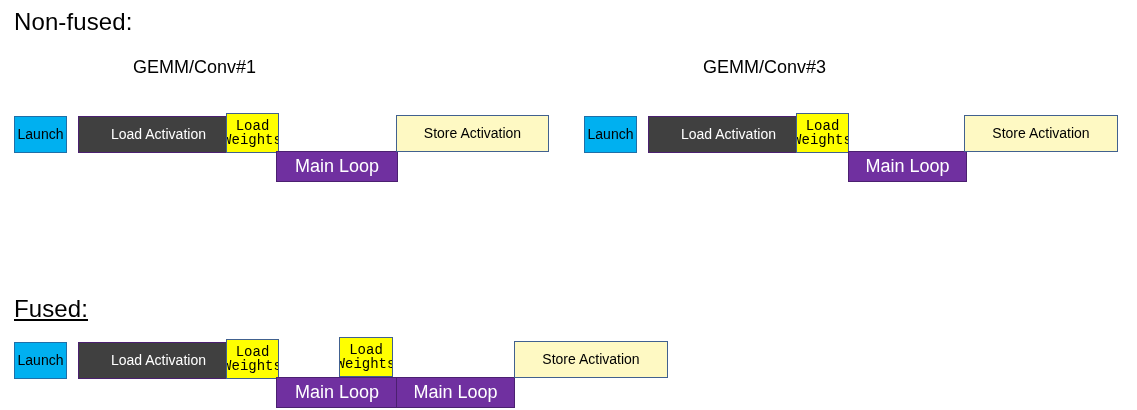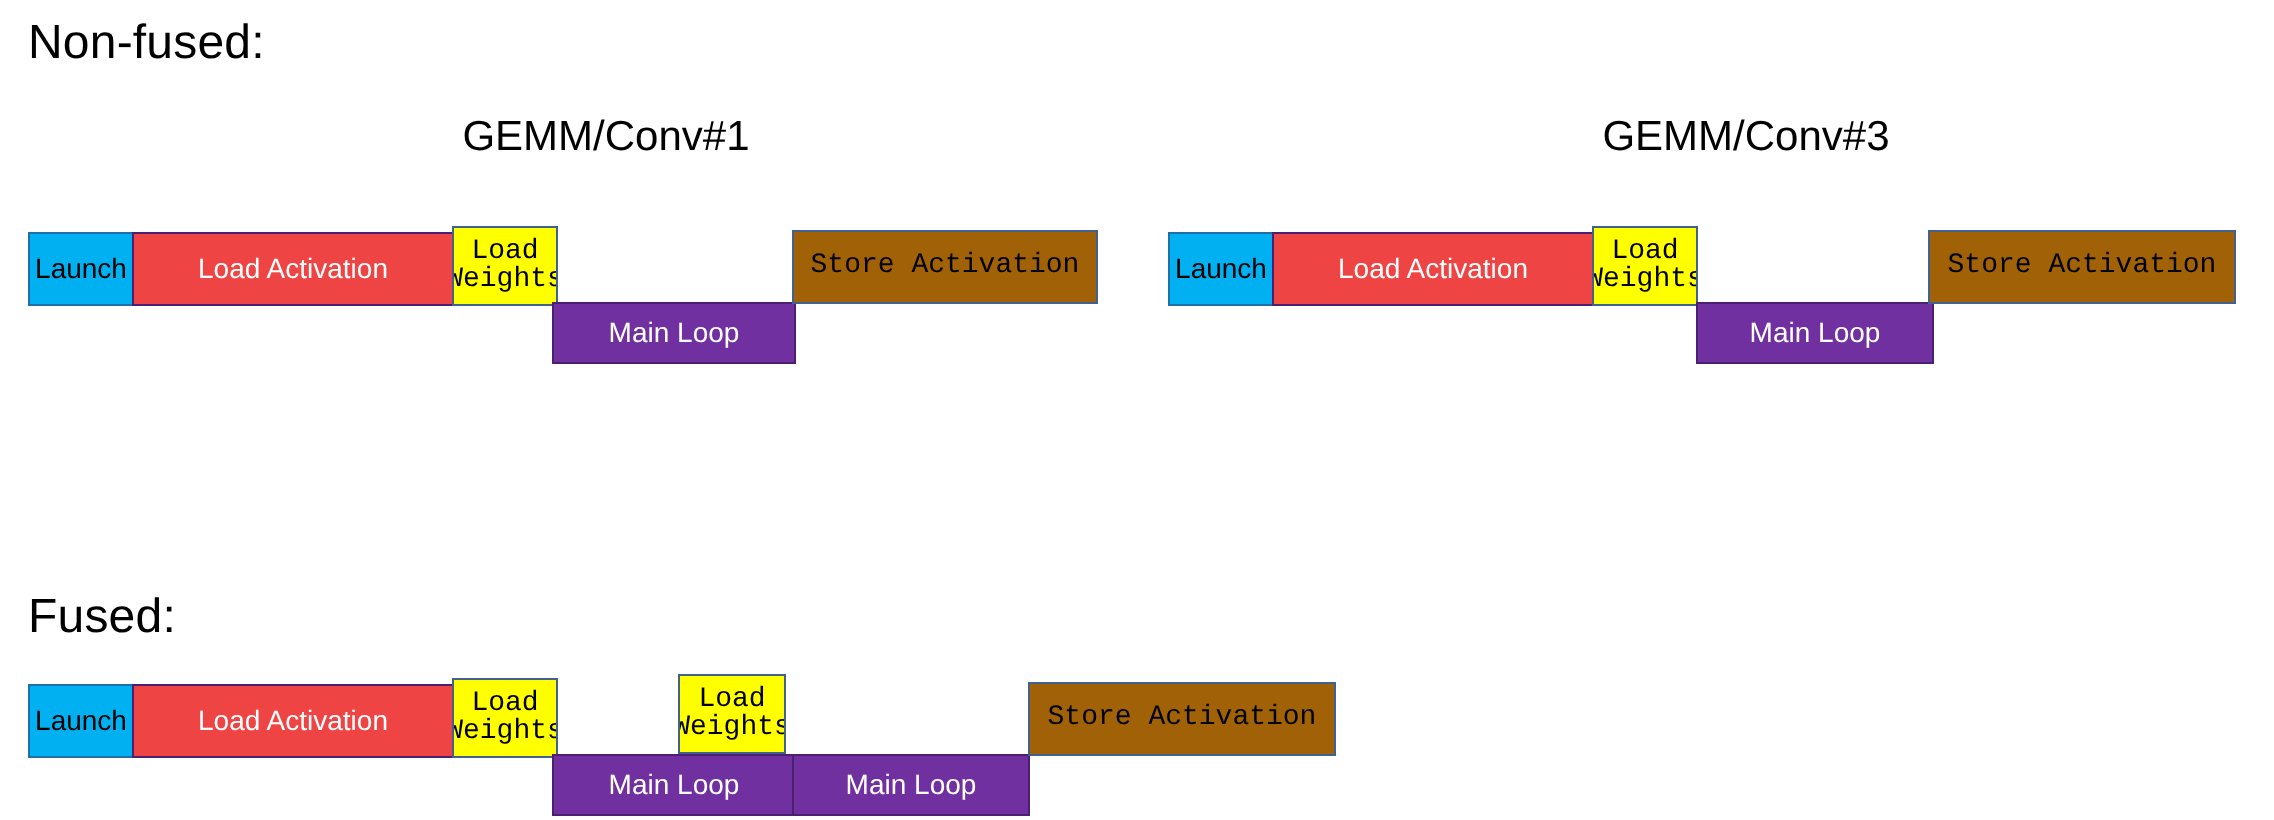--- a/index.html
+++ b/index.html
@@ -16,68 +16,68 @@
   }
   .section-label {
     position: absolute;
     font-size: 24px;
     color: #000000;
     letter-spacing: 0.1px;
     white-space: nowrap;
   }
   .group-title {
     position: absolute;
-    font-size: 21px;
+    font-size: 18px;
     color: #000000;
     white-space: nowrap;
-    text-align: center;
+    text-align: left;
   }
   .bar {
     position: absolute;
     box-sizing: border-box;
     border: 1px solid #41618f;
     display: flex;
     align-items: center;
     justify-content: center;
     text-align: center;
     line-height: 1.03;
     white-space: pre-line;
     overflow: hidden;
   }
   .bar-launch {
     background: #00b0f0;
     color: #000000;
     font-size: 14px;
     border-color: #1f6fa8;
   }
   .bar-load-activation {
-    background: #ef4444;
+    background: #404040;
     color: #ffffff;
     font-size: 14px;
     border-color: #4b2070;
+    margin-left: 12px;
   }
   .bar-load-weights {
     background: #ffff00;
     color: #000000;
     font-size: 14px;
     border-color: #41618f;
     font-family: Liberation Mono, monospace;
   }
   .bar-main-loop {
     background: #7030a0;
     color: #ffffff;
-    font-size: 14px;
+    font-size: 18px;
     border-color: #4b2070;
   }
   .bar-store-activation {
-    background: #a16207;
+    background: #fef9c3;
     color: #000000;
     font-size: 14px;
     border-color: #41618f;
-    font-family: Liberation Mono, monospace;
   }
 </style>
 </head>
 <body>
 
 <div id="canvas"></div>
 
 <div class="section-label" style="left: 14px; top: 8px;">Non-fused:</div>
 <div class="group-title" style="left: 133px; top: 57px; width: 340px;">GEMM/Conv#1</div>
 <div class="bar bar-launch" style="left: 14px; top: 116px; width: 53px; height: 37px;">Launch</div>
@@ -86,21 +86,21 @@
 Weights</div>
 <div class="bar bar-main-loop" style="left: 276px; top: 151px; width: 122px; height: 31px;">Main Loop</div>
 <div class="bar bar-store-activation" style="left: 396px; top: 115px; width: 153px; height: 37px;">Store Activation</div>
 <div class="group-title" style="left: 703px; top: 57px; width: 340px;">GEMM/Conv#3</div>
 <div class="bar bar-launch" style="left: 584px; top: 116px; width: 53px; height: 37px;">Launch</div>
 <div class="bar bar-load-activation" style="left: 636px; top: 116px; width: 161px; height: 37px;">Load Activation</div>
 <div class="bar bar-load-weights" style="left: 796px; top: 113px; width: 53px; height: 40px;">Load
 Weights</div>
 <div class="bar bar-main-loop" style="left: 848px; top: 151px; width: 119px; height: 31px;">Main Loop</div>
 <div class="bar bar-store-activation" style="left: 964px; top: 115px; width: 154px; height: 37px;">Store Activation</div>
-<div class="section-label" style="left: 14px; top: 295px;">Fused:</div>
+<div class="section-label" style="left: 14px; top: 295px; text-decoration: underline;">Fused:</div>
 <div class="bar bar-launch" style="left: 14px; top: 342px; width: 53px; height: 37px;">Launch</div>
 <div class="bar bar-load-activation" style="left: 66px; top: 342px; width: 161px; height: 37px;">Load Activation</div>
 <div class="bar bar-load-weights" style="left: 226px; top: 339px; width: 53px; height: 40px;">Load
 Weights</div>
 <div class="bar bar-load-weights" style="left: 339px; top: 337px; width: 54px; height: 40px;">Load
 Weights</div>
 <div class="bar bar-main-loop" style="left: 276px; top: 377px; width: 122px; height: 31px;">Main Loop</div>
 <div class="bar bar-main-loop" style="left: 396px; top: 377px; width: 119px; height: 31px;">Main Loop</div>
 <div class="bar bar-store-activation" style="left: 514px; top: 341px; width: 154px; height: 37px;">Store Activation</div>
 

